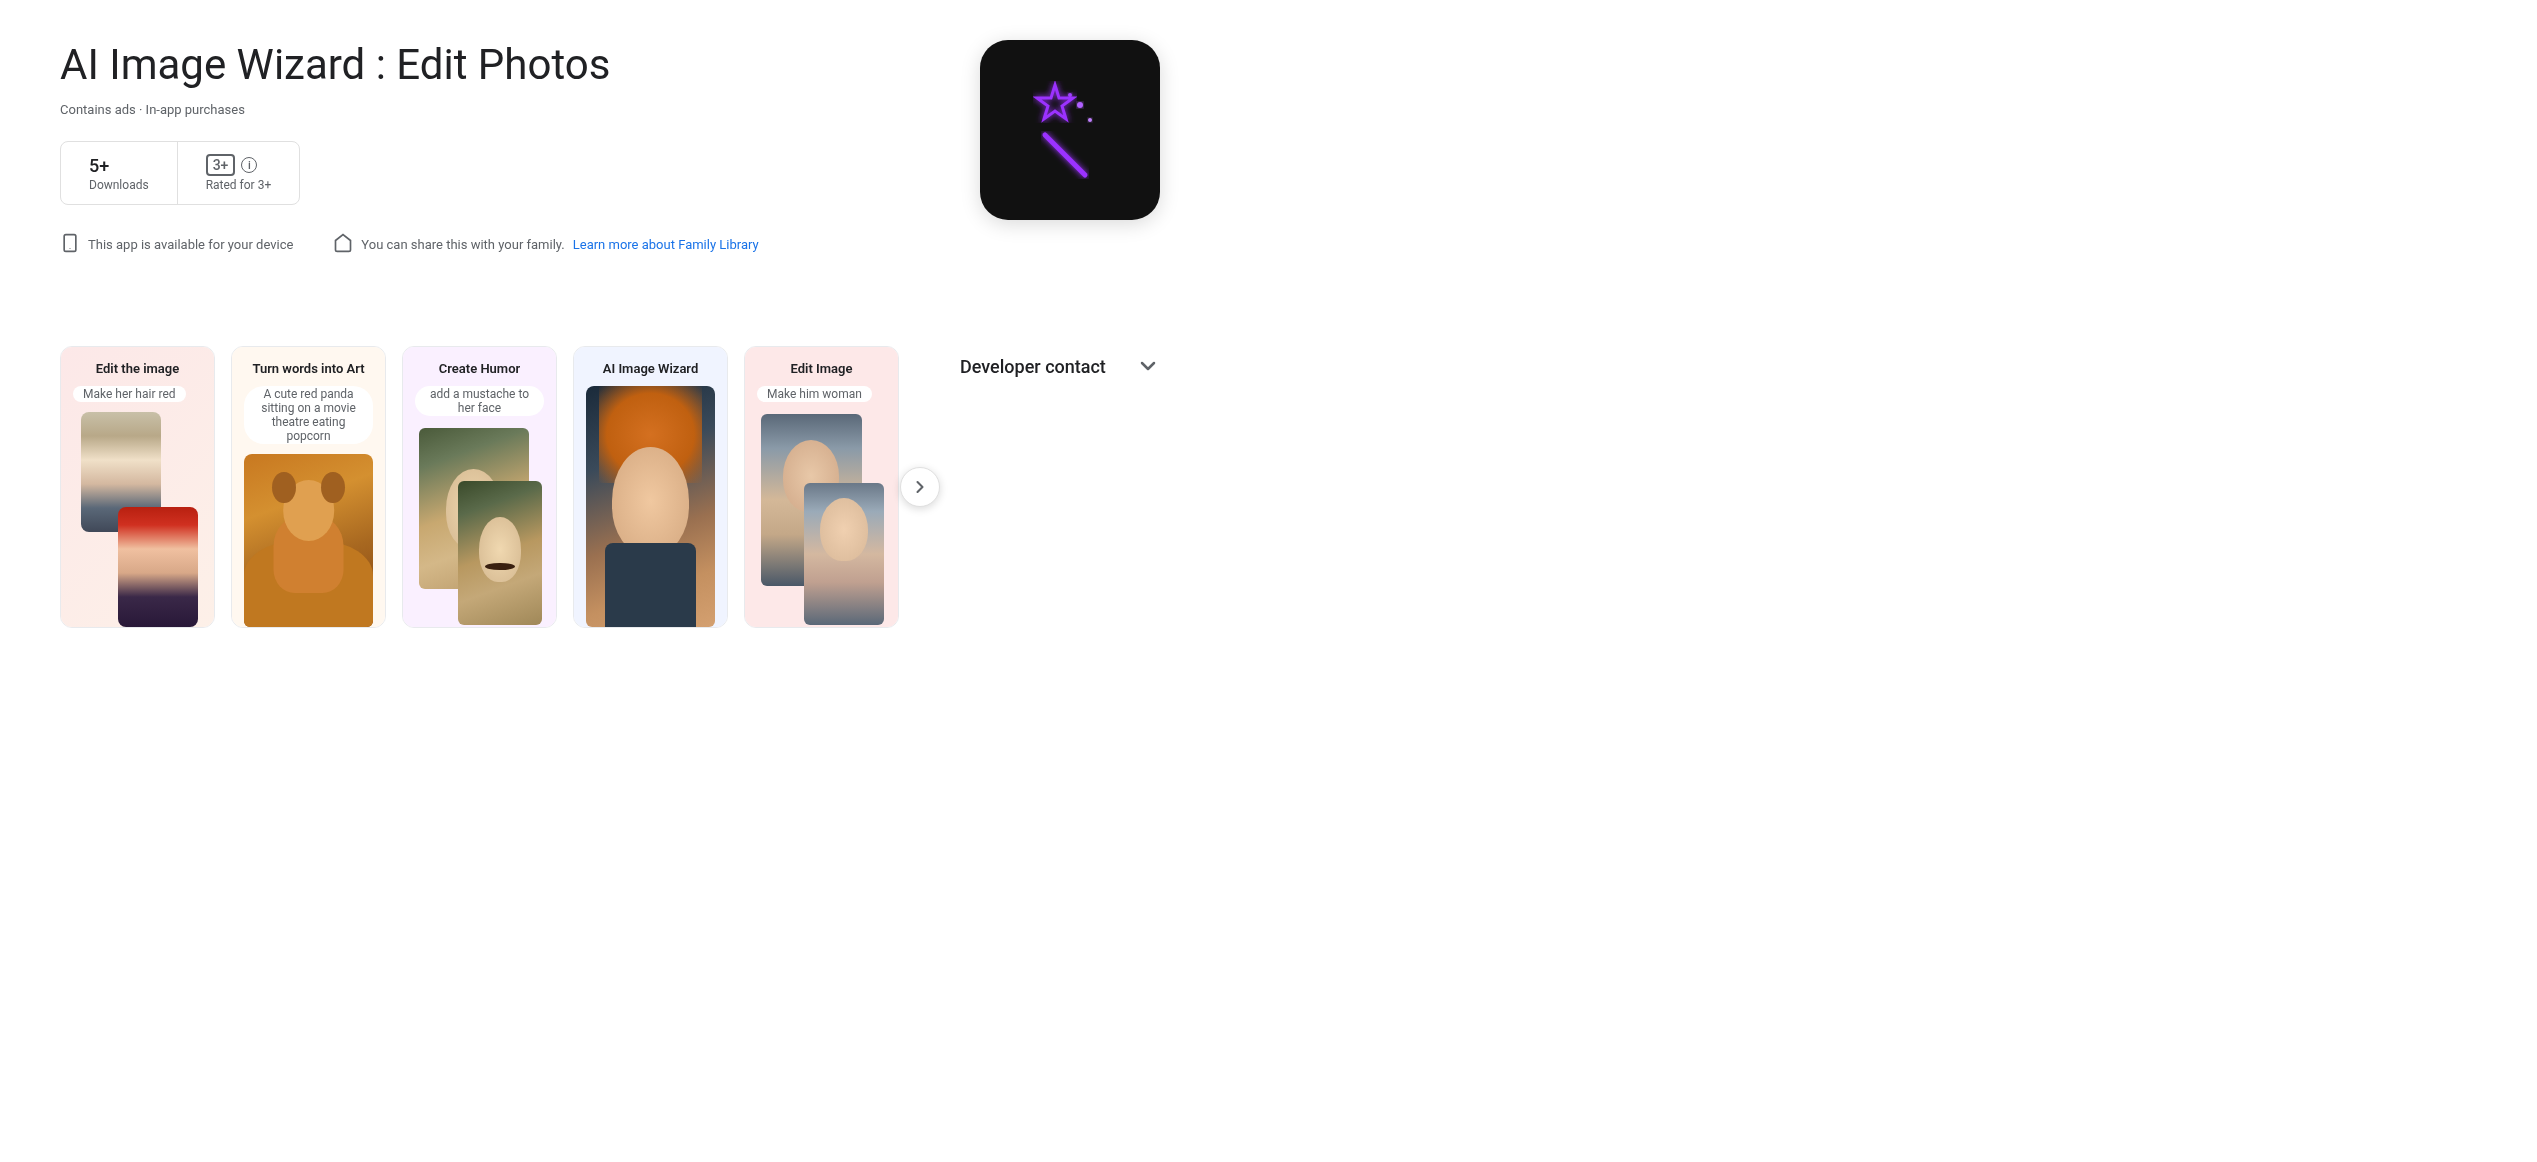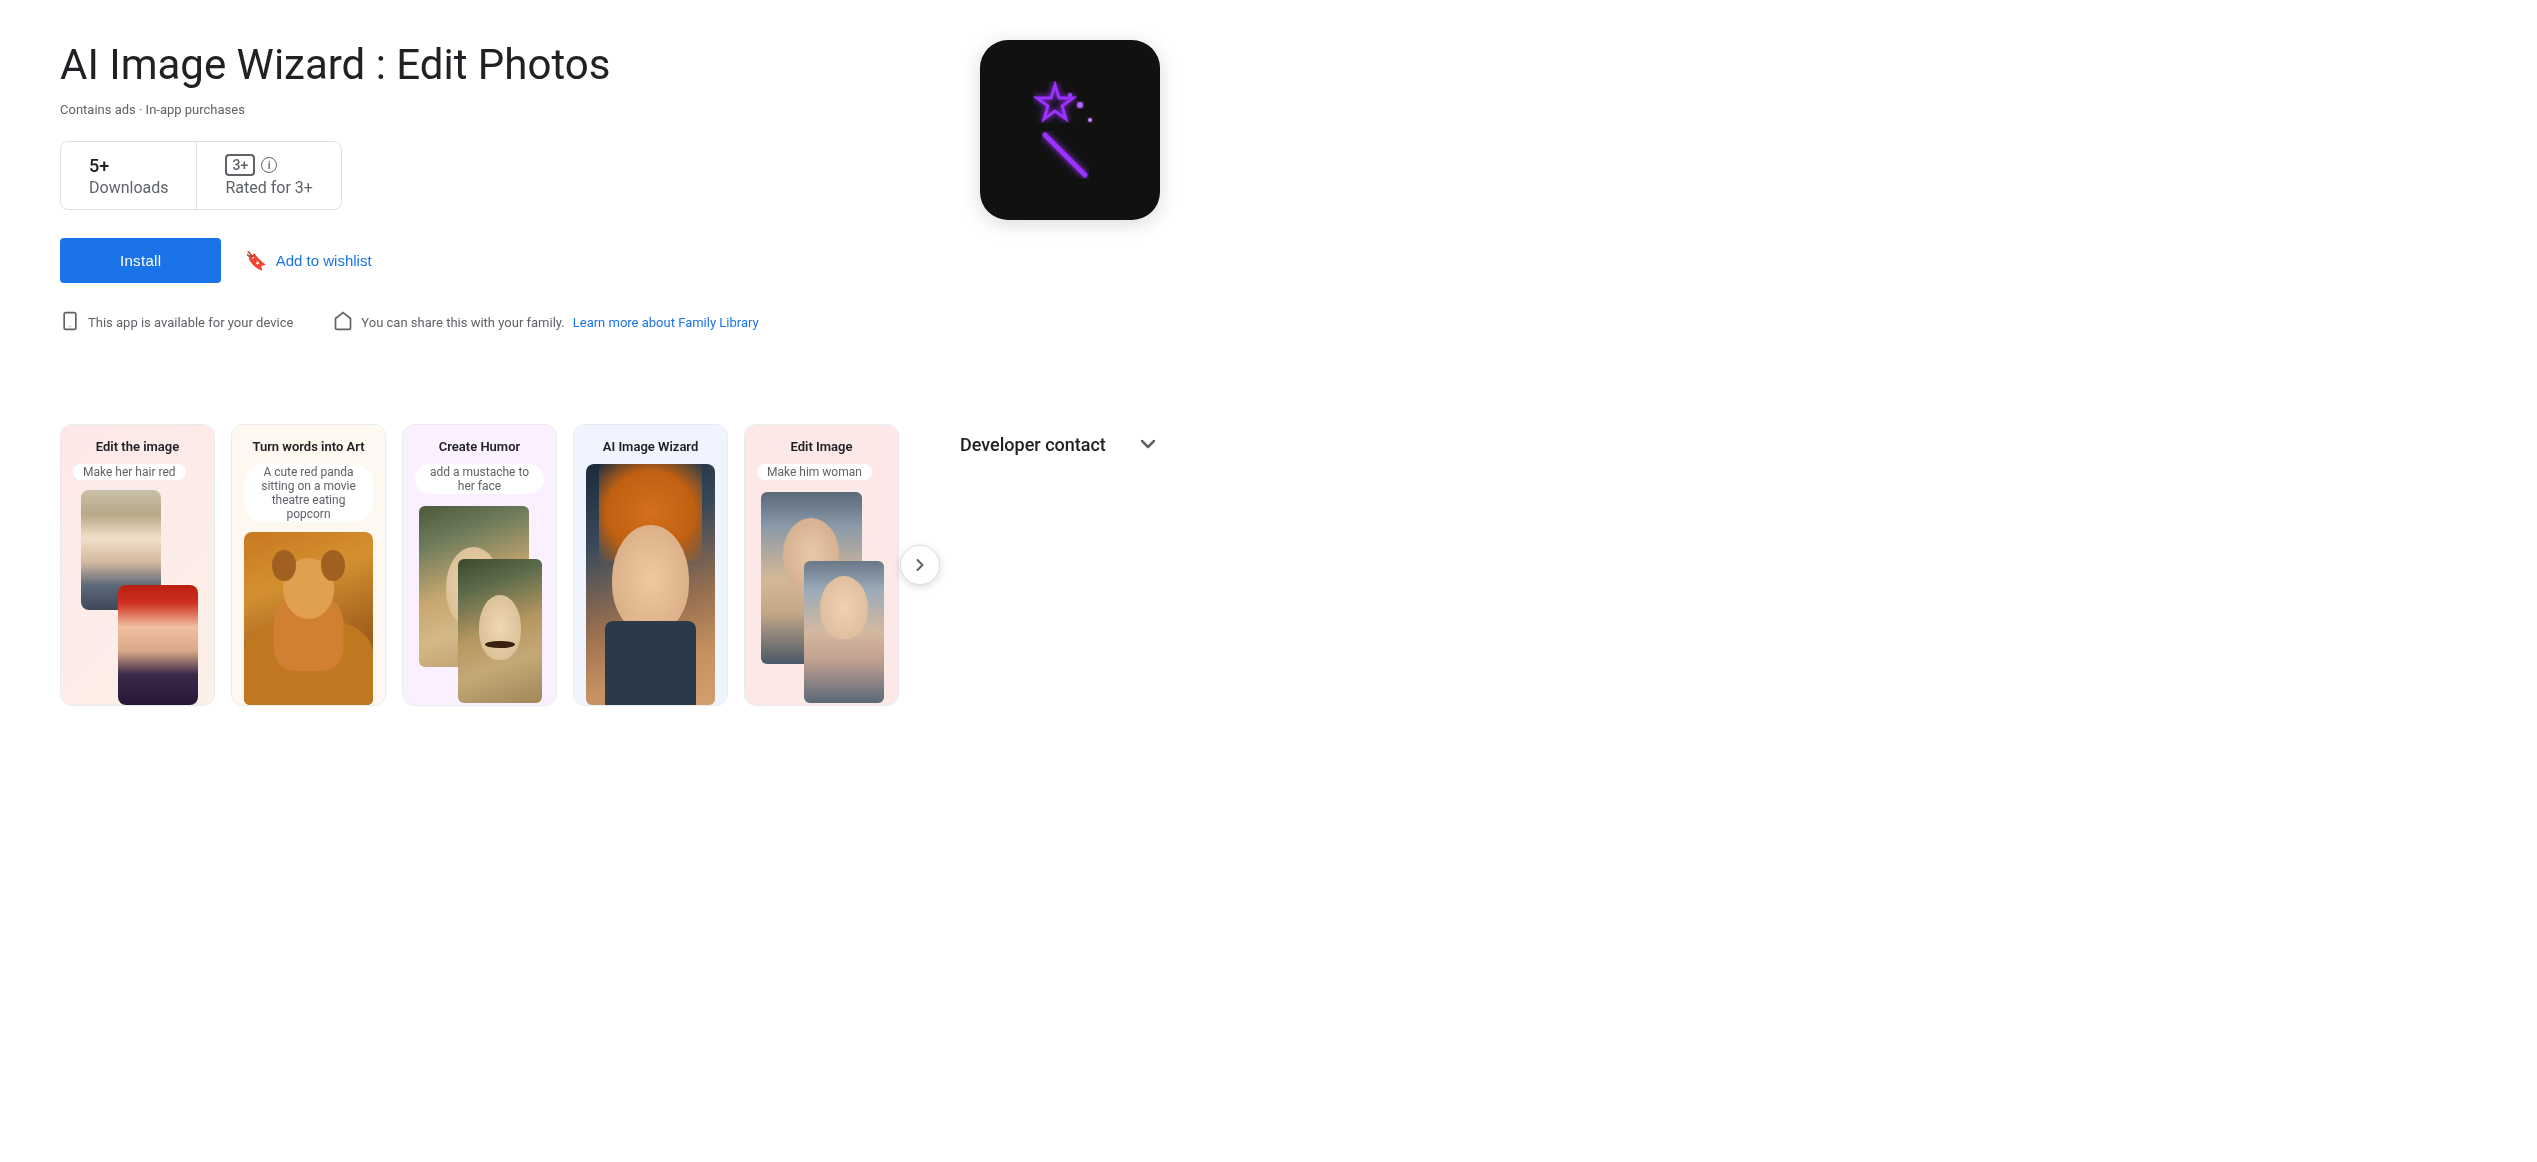--- a/index.html
+++ b/index.html
@@ -87,21 +87,21 @@
     .stat-value {
       font-size: 18px;
       font-weight: 500;
       color: #202124;
       display: flex;
       align-items: center;
       gap: 2px;
     }
 
     .stat-label {
-      font-size: 16px;
+      font-size: 12px;
       color: #5f6368;
       margin-top: 2px;
     }
 
     .rating-badge {
       display: inline-flex;
       align-items: center;
       justify-content: center;
       border: 2px solid #5f6368;
       border-radius: 4px;
@@ -320,27 +320,20 @@
         </div>
         <div class="stat-item">
           <div class="stat-value">
             <span class="rating-badge">3+</span>
             <span class="info-icon">i</span>
           </div>
           <div class="stat-label">Rated for 3+</div>
         </div>
       </div>
 
-      <div class="action-row">
-        <button class="install-button">Install</button>
-        <button class="wishlist-button">
-          <span style="font-size:18px;">🔖</span>
-          <span>Add to wishlist</span>
-        </button>
-      </div>
 
       <div class="availability-row">
         <div class="availability-item">
           <span>
             <svg width="20" height="20" viewBox="0 0 24 24" fill="none" stroke="#5f6368" stroke-width="2">
               <rect x="5" y="2" width="14" height="20" rx="2"></rect>
               <line x1="12" y1="18" x2="12" y2="18.5"></line>
             </svg>
           </span>
           <span>This app is available for your device</span>

